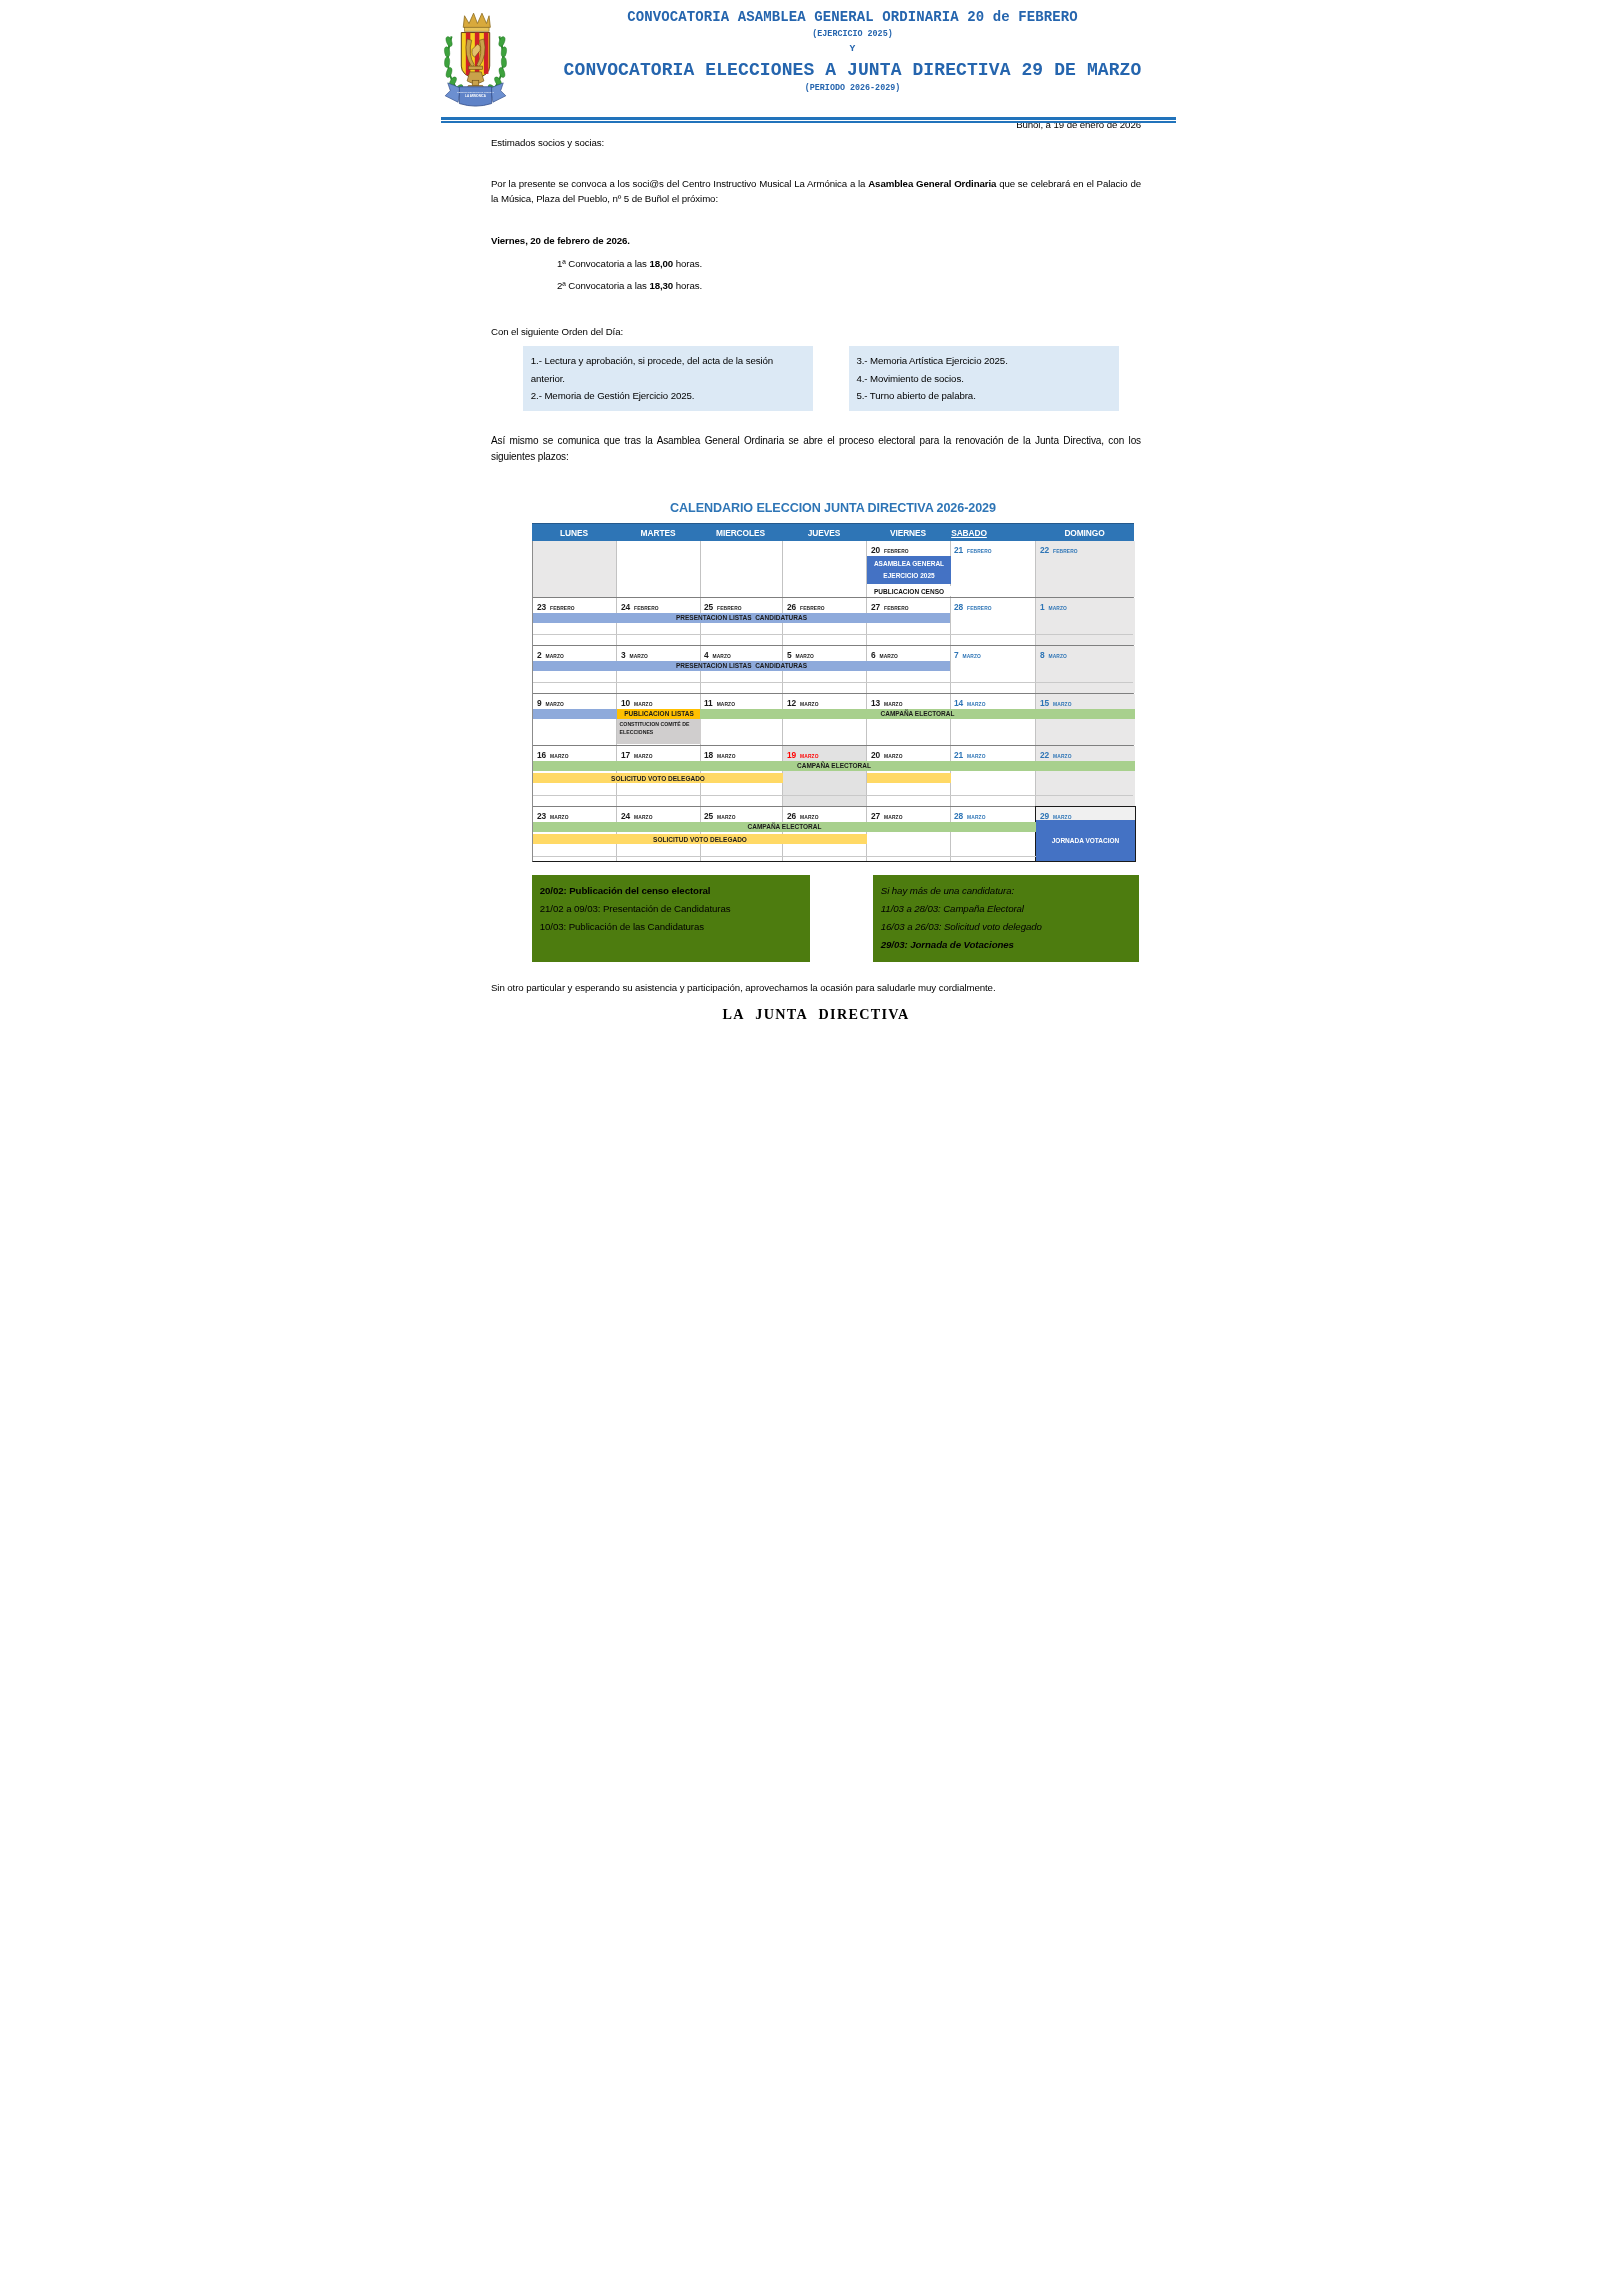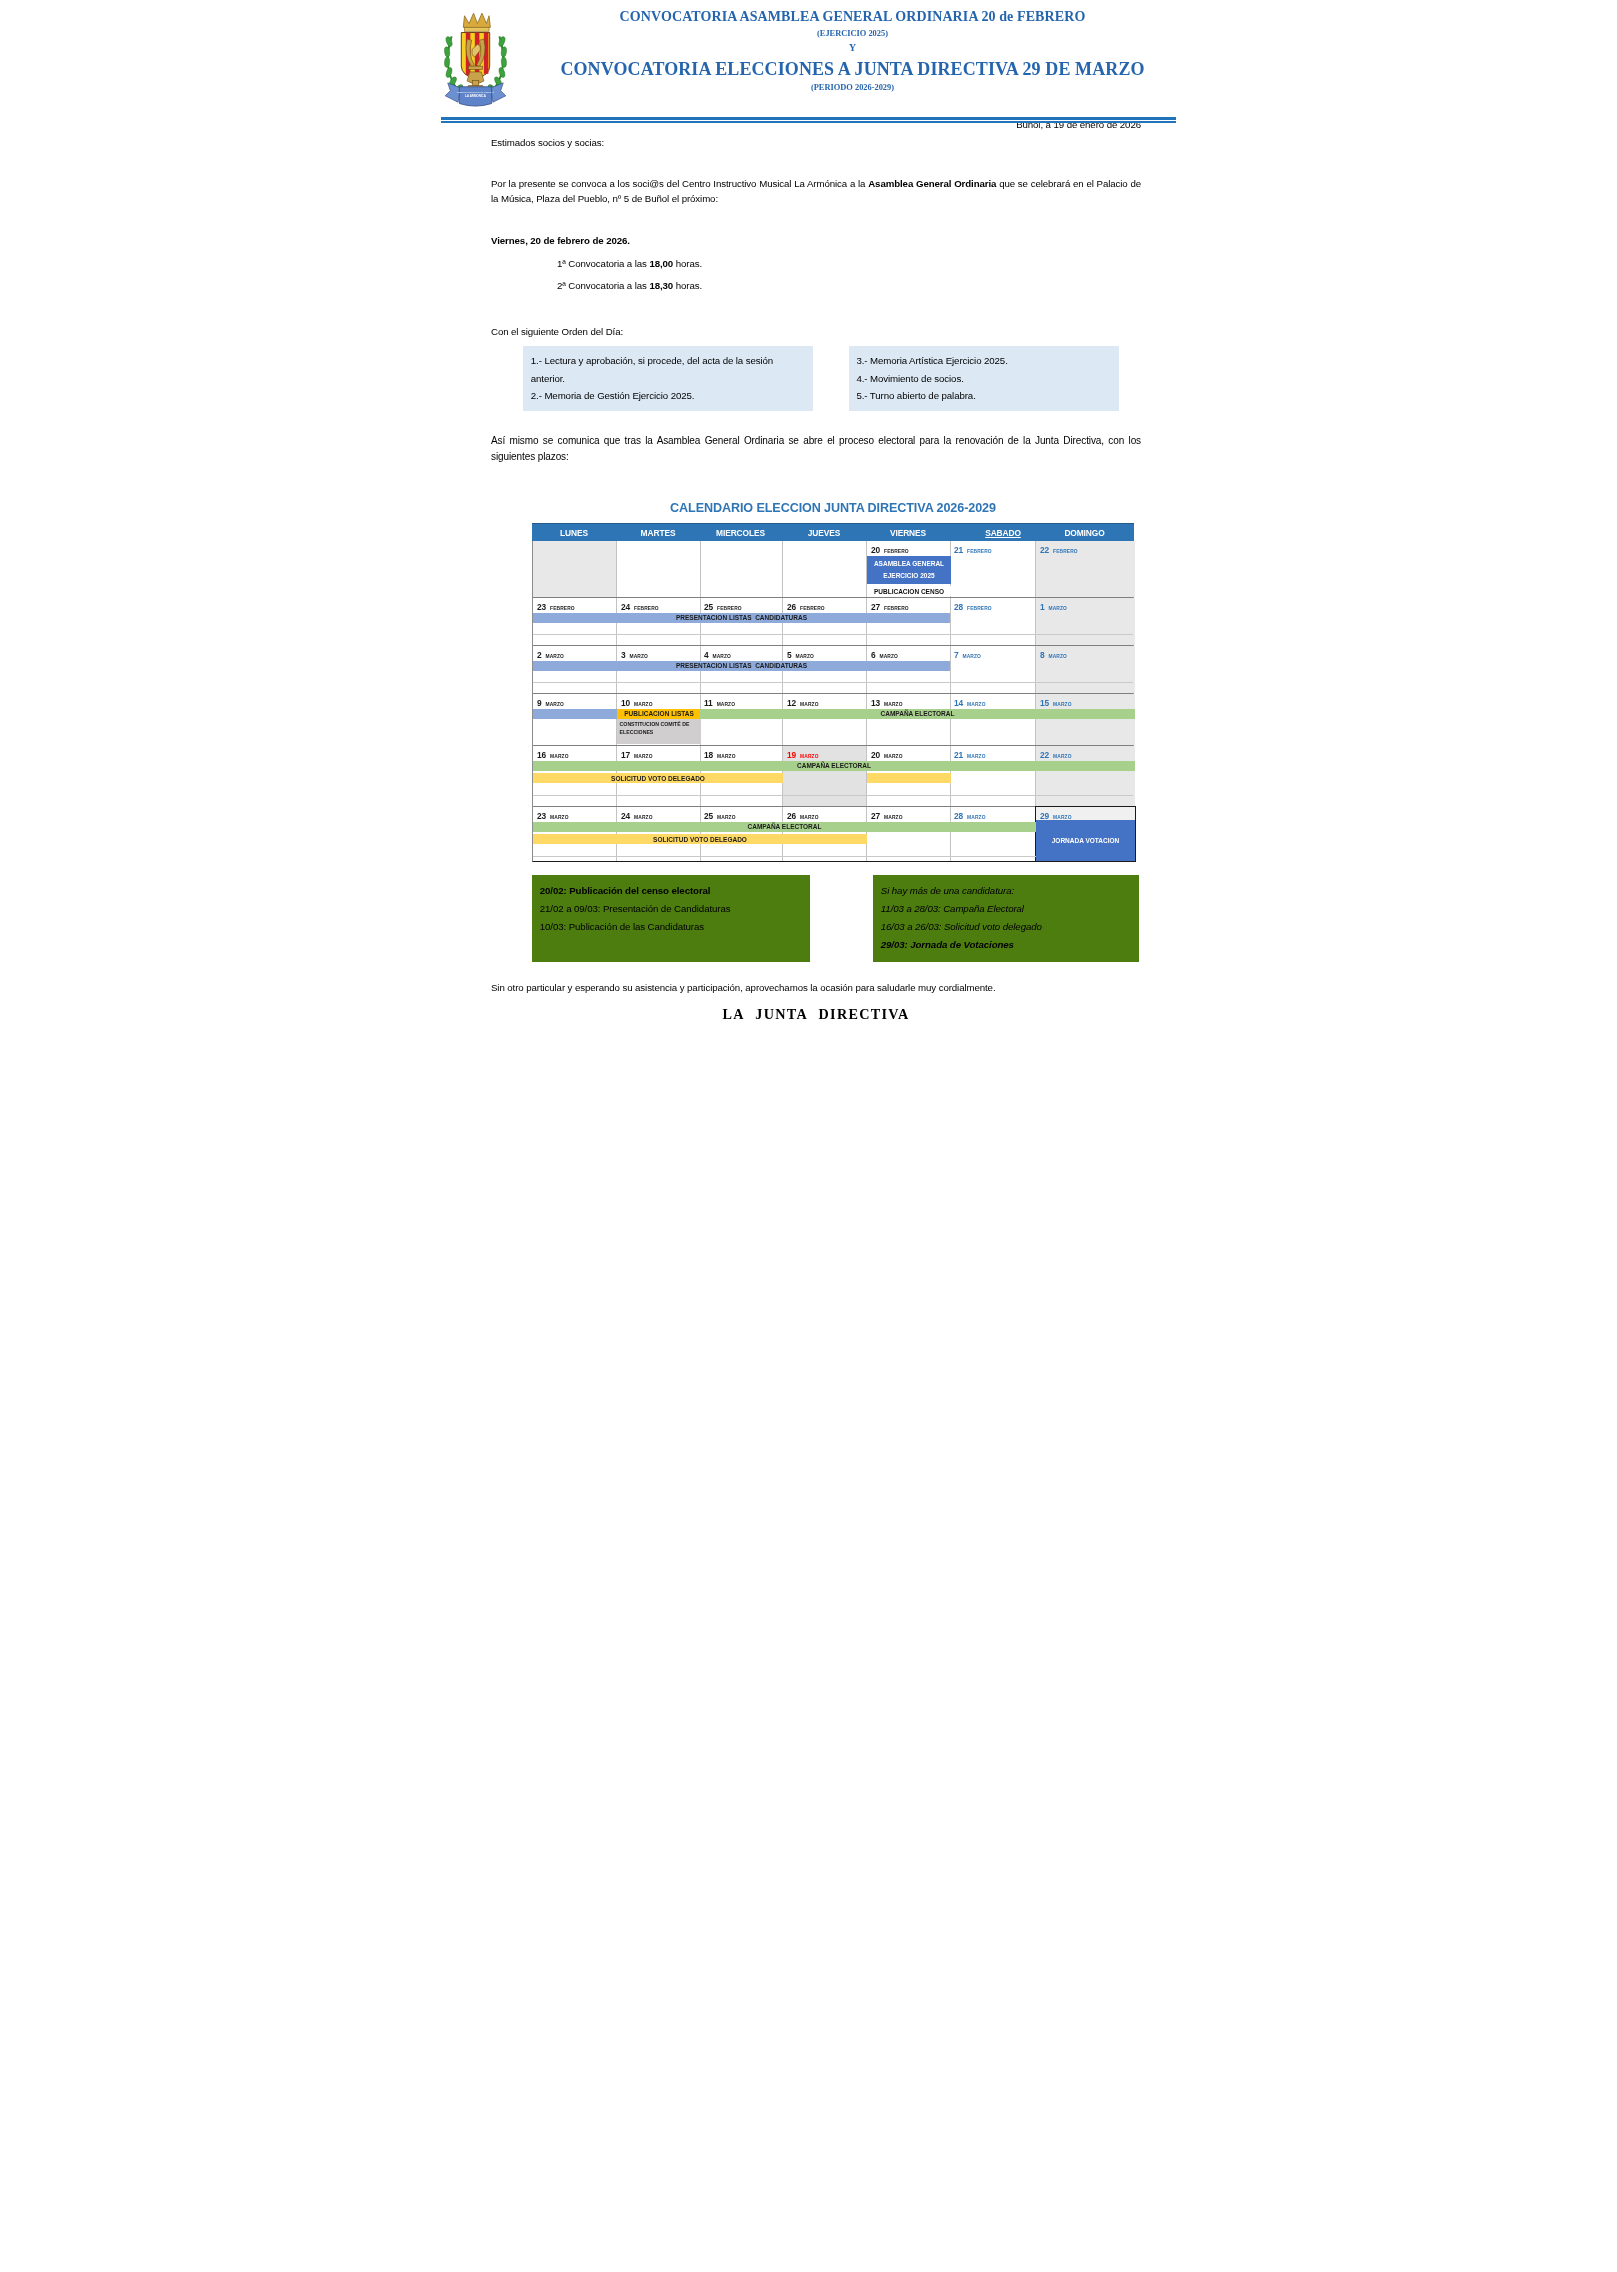--- a/index.html
+++ b/index.html
@@ -4,21 +4,21 @@
 <style>
   html,body{margin:0;padding:0;background:#fff;}
   .page{position:relative;width:809px;height:1137px;background:#fff;margin:0 auto;
         font-family:"Liberation Sans",sans-serif;color:#000;overflow:hidden;}
   .content{padding:0 72px 0 87px;}
 
   
   .hdr{position:relative;height:115px;}
   .logo{position:absolute;left:36px;top:10.4px;width:71px;height:98px;}
   .hdr-text{position:absolute;left:110px;right:22px;top:9px;text-align:center;
-            font-family:Liberation Serif, serif;color:#2565AE;}
+            font-family:Liberation Mono, monospace;color:#2565AE;}
   .hdr-l1{font-size:14px;font-weight:700;letter-spacing:0.1px;}
   .hdr-l2{font-size:8.4px;font-weight:600;margin-top:3.9px;}
   .hdr-l3{font-size:9.7px;font-weight:600;margin-top:4.5px;}
   .hdr-l4{font-size:18px;font-weight:700;margin-top:5.2px;letter-spacing:0.1px;}
   .hdr-l5{font-size:8.4px;font-weight:600;margin-top:3.9px;}
   .hdr-rule{position:absolute;left:37px;width:735px;top:117px;}
   .hdr-rule .r1{height:3.2px;background:#2173BB;}
   .hdr-rule .r2{height:1.3px;background:#2173BB;margin-top:1.3px;}
 
   
@@ -181,21 +181,21 @@
     <div class="electoral">Así mismo se comunica que tras la Asamblea General Ordinaria se abre el proceso electoral para la renovación de la Junta Directiva, con los siguientes plazos:</div>
 
     <div class="cal-wrap">
       <div class="cal-title">CALENDARIO ELECCION JUNTA DIRECTIVA 2026-2029</div>
       <div class="cal-head" id="cal-head">
           <div class="cal-dayhead" style="left: 0px; width: 84px;">LUNES</div>
           <div class="cal-dayhead" style="left: 84px; width: 84px;">MARTES</div>
           <div class="cal-dayhead" style="left: 167px; width: 83px;">MIERCOLES</div>
           <div class="cal-dayhead" style="left: 250px; width: 84px;">JUEVES</div>
           <div class="cal-dayhead" style="left: 334px; width: 84px;">VIERNES</div>
-          <div class="cal-dayhead" style="left: 428px; width: 86px; text-decoration: underline;">SABADO</div>
+          <div class="cal-dayhead" style="left: 394px; width: 86px; text-decoration: underline;">SABADO</div>
           <div class="cal-dayhead" style="left: 503px; width: 99px;">DOMINGO</div>
         </div>
       <div class="cal-body" id="cal-body">
           <div class="cal-week" style="height: 56px;">
             <div class="cal-cell cb bg-gray" style="left: 0px; width: 84px;"></div>
             <div class="cal-cell cb" style="left: 84px; width: 84px;"></div>
             <div class="cal-cell cb" style="left: 167px; width: 83px;"></div>
             <div class="cal-cell cb" style="left: 250px; width: 84px;"></div>
             <div class="cal-cell cb" style="left: 334px; width: 84px;">
               <div class="cal-date d-dark"><span class="dn">20</span><span class="dm">FEBRERO</span></div>

